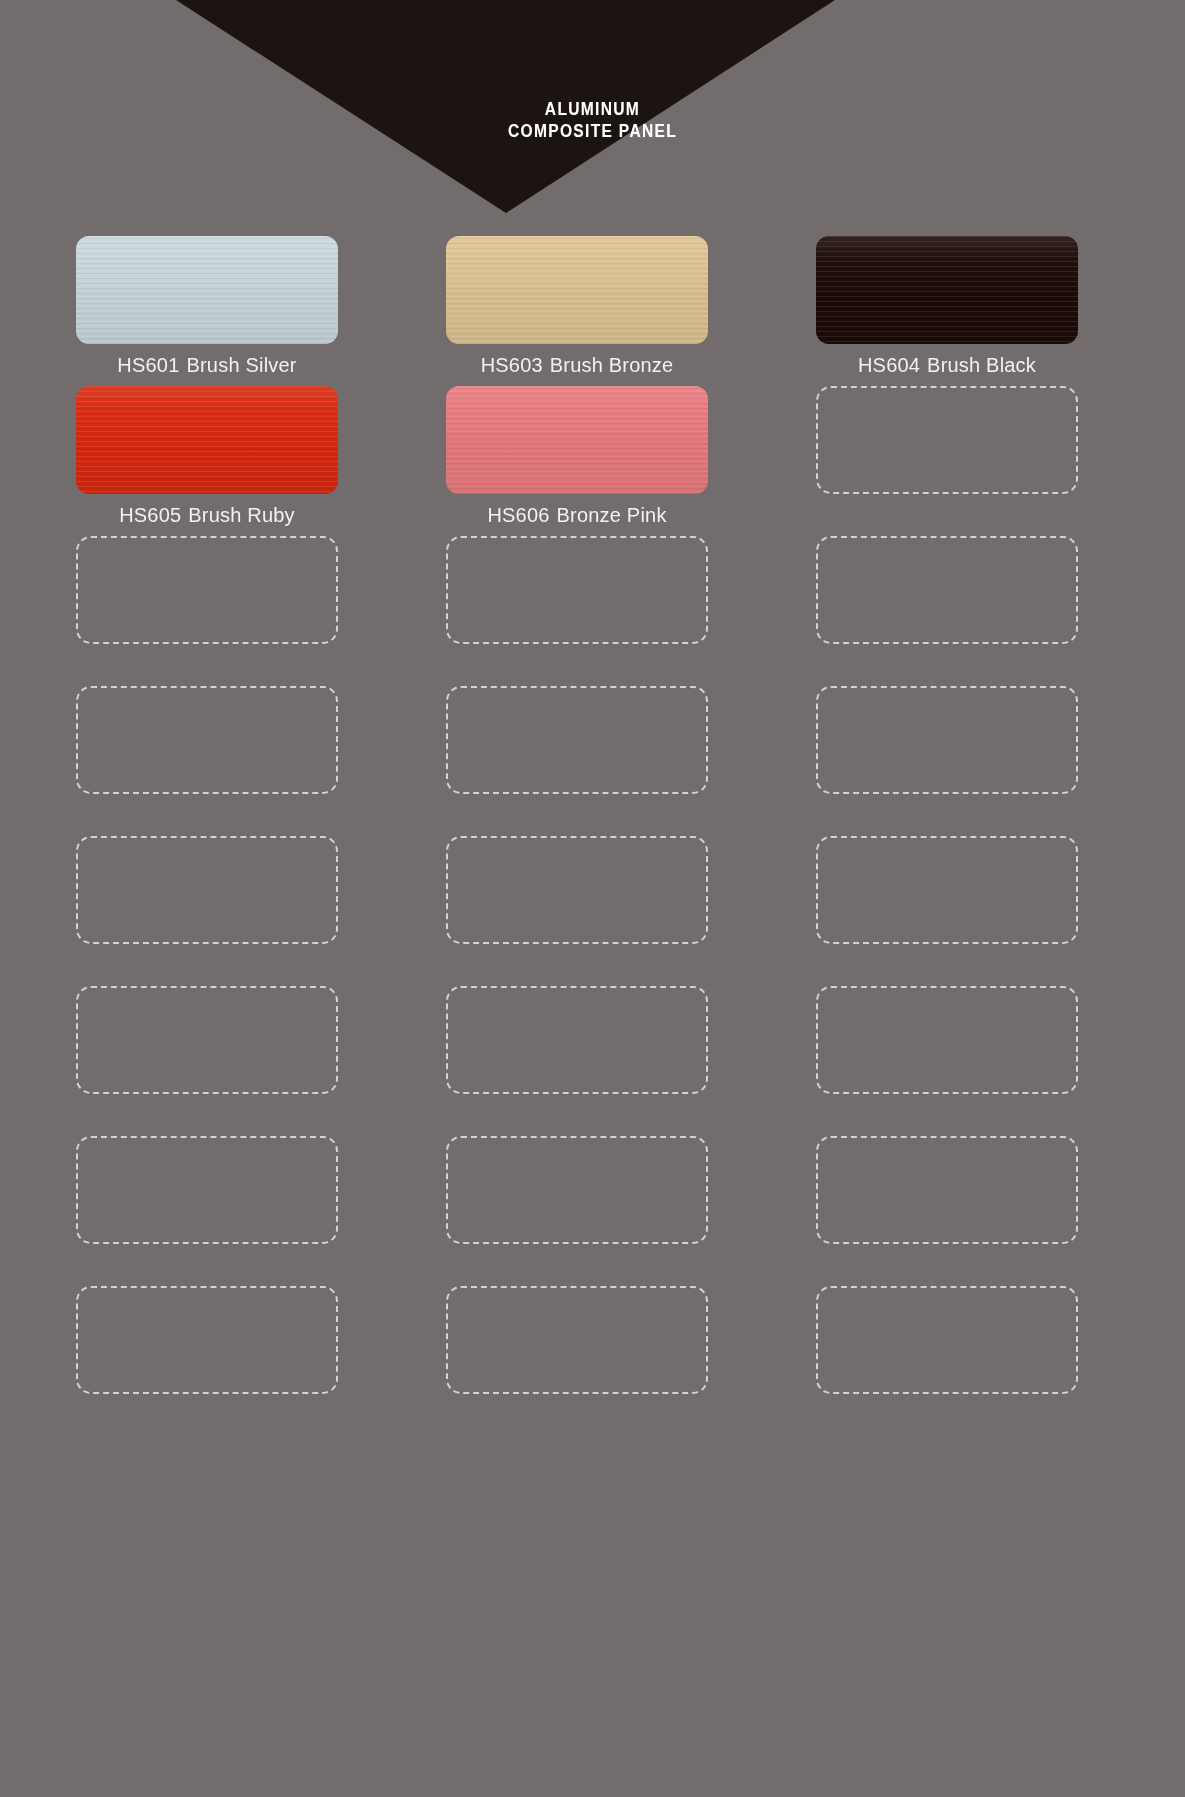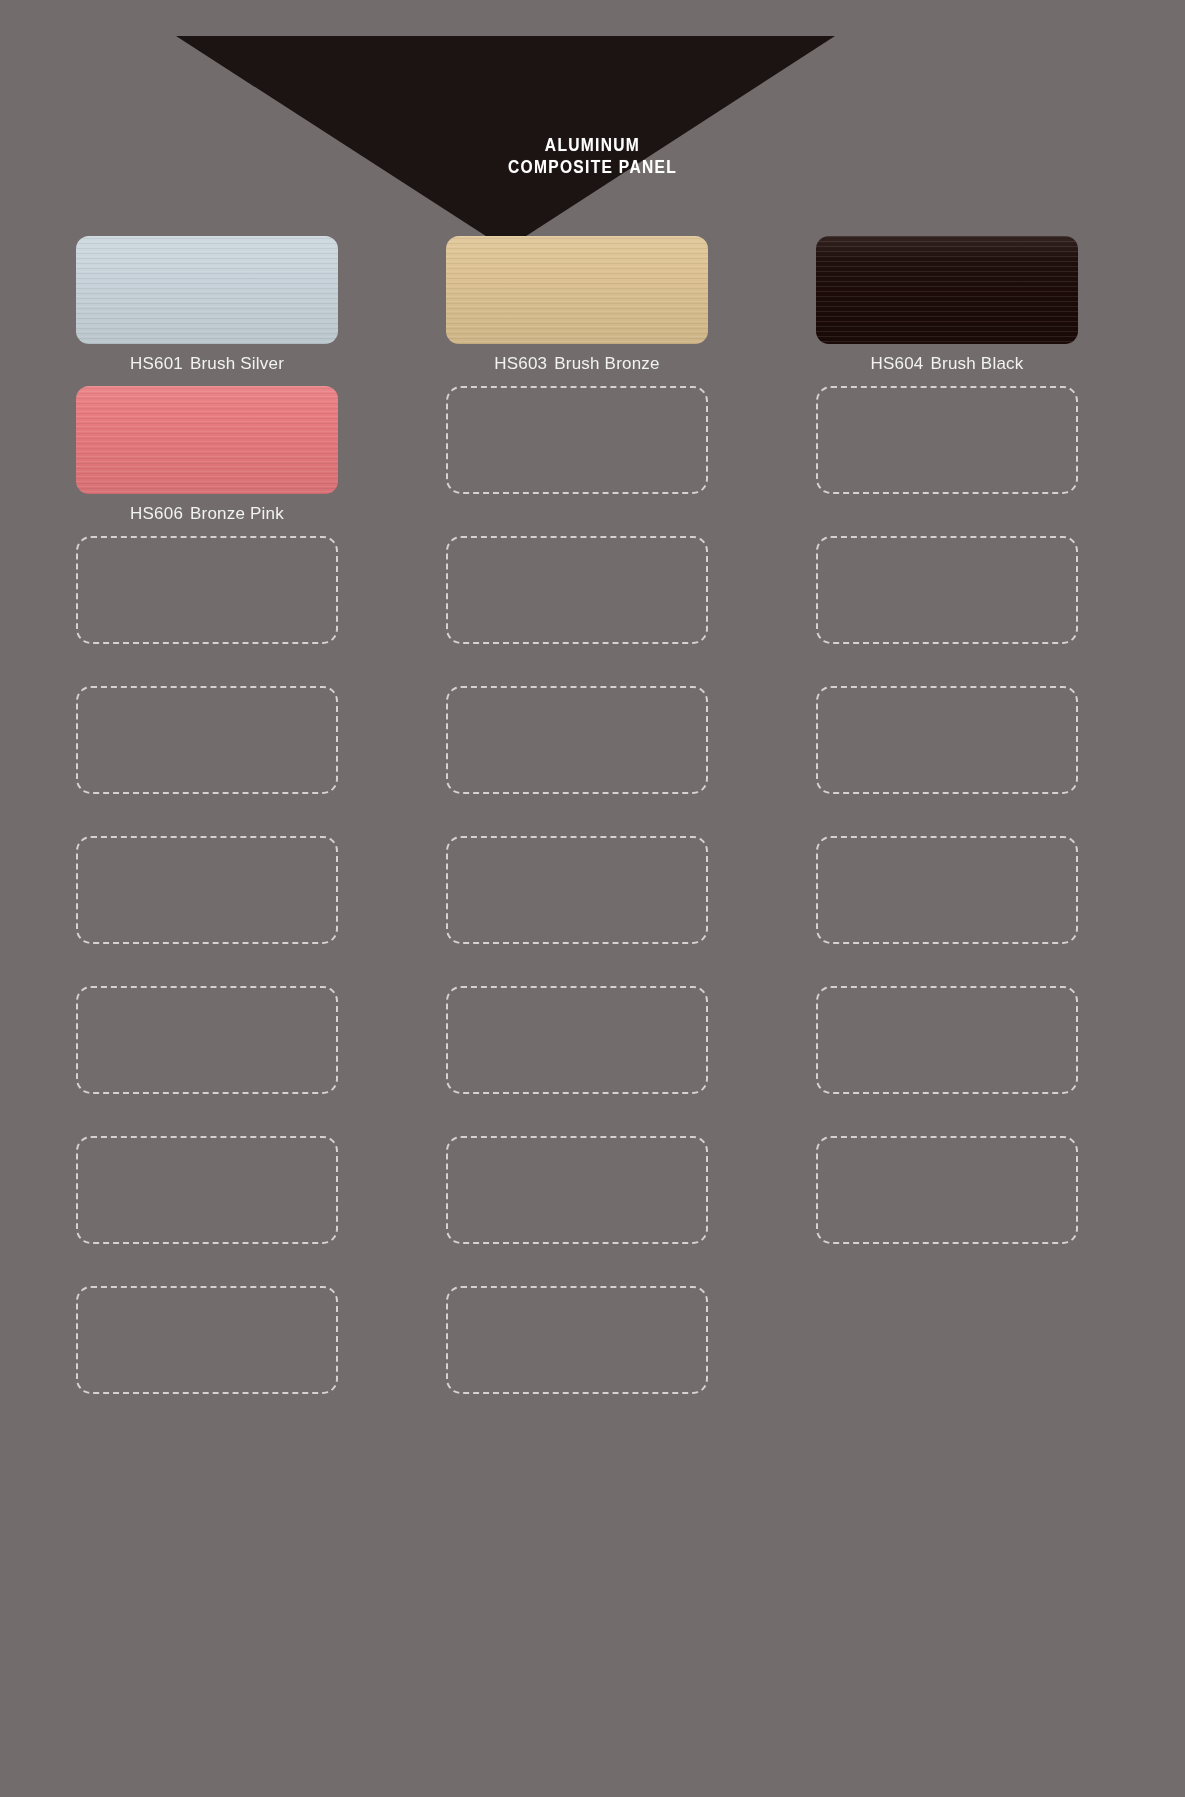--- a/index.html
+++ b/index.html
@@ -17,21 +17,20 @@
     overflow: hidden;
   }
 
   
   #header {
     position: absolute;
     left: 0; top: 0;
     width: 1185px;
     height: 215px;
     overflow: hidden;
-    margin-top: 36px;
   }
   #header-wedge {
     position: absolute;
     left: 0; top: 0;
     width: 1185px;
     height: 215px;
     display: block;
   }
   #header-title {
     position: absolute;
@@ -114,21 +113,21 @@
     border-radius: 15px;
   }
 
   .swatch-label {
     position: absolute;
     left: -20px;
     top: 118px;
     width: 302px;
     text-align: center;
     color: #F2F2F2;
-    font-size: 17px;
+    font-size: 20px;
     font-weight: normal;
     letter-spacing: 0.2px;
     white-space: nowrap;
   }
   .swatch-label .code { margin-right: 7px; }
 </style>
 </head>
 <body style="background: rgb(114, 108, 108);">
 
 <div id="header">
@@ -148,20 +147,24 @@
     </div>
     <div class="swatch-cell">
       <div class="swatch-chip filled" style="background: rgb(222, 195, 146);"></div>
       <div class="swatch-label"><span class="code">HS603</span><span class="name">Brush Bronze</span></div>
     </div>
     <div class="swatch-cell">
       <div class="swatch-chip filled" style="background: rgb(28, 11, 8);"></div>
       <div class="swatch-label"><span class="code">HS604</span><span class="name">Brush Black</span></div>
     </div>
     <div class="swatch-cell">
+      <div class="swatch-chip filled" style="background: rgb(216, 41, 15);"></div>
+      <div class="swatch-label"><span class="code">HS605</span><span class="name">Brush Ruby</span></div>
+    </div>
+    <div class="swatch-cell">
       <div class="swatch-chip filled" style="background: rgb(232, 122, 126);"></div>
       <div class="swatch-label"><span class="code">HS606</span><span class="name">Bronze Pink</span></div>
     </div>
     <div class="swatch-cell">
       <div class="swatch-chip empty" style="border-color: rgb(213, 210, 208);"></div>
     </div>
     <div class="swatch-cell">
       <div class="swatch-chip empty" style="border-color: rgb(213, 210, 208);"></div>
     </div>
     <div class="swatch-cell">

